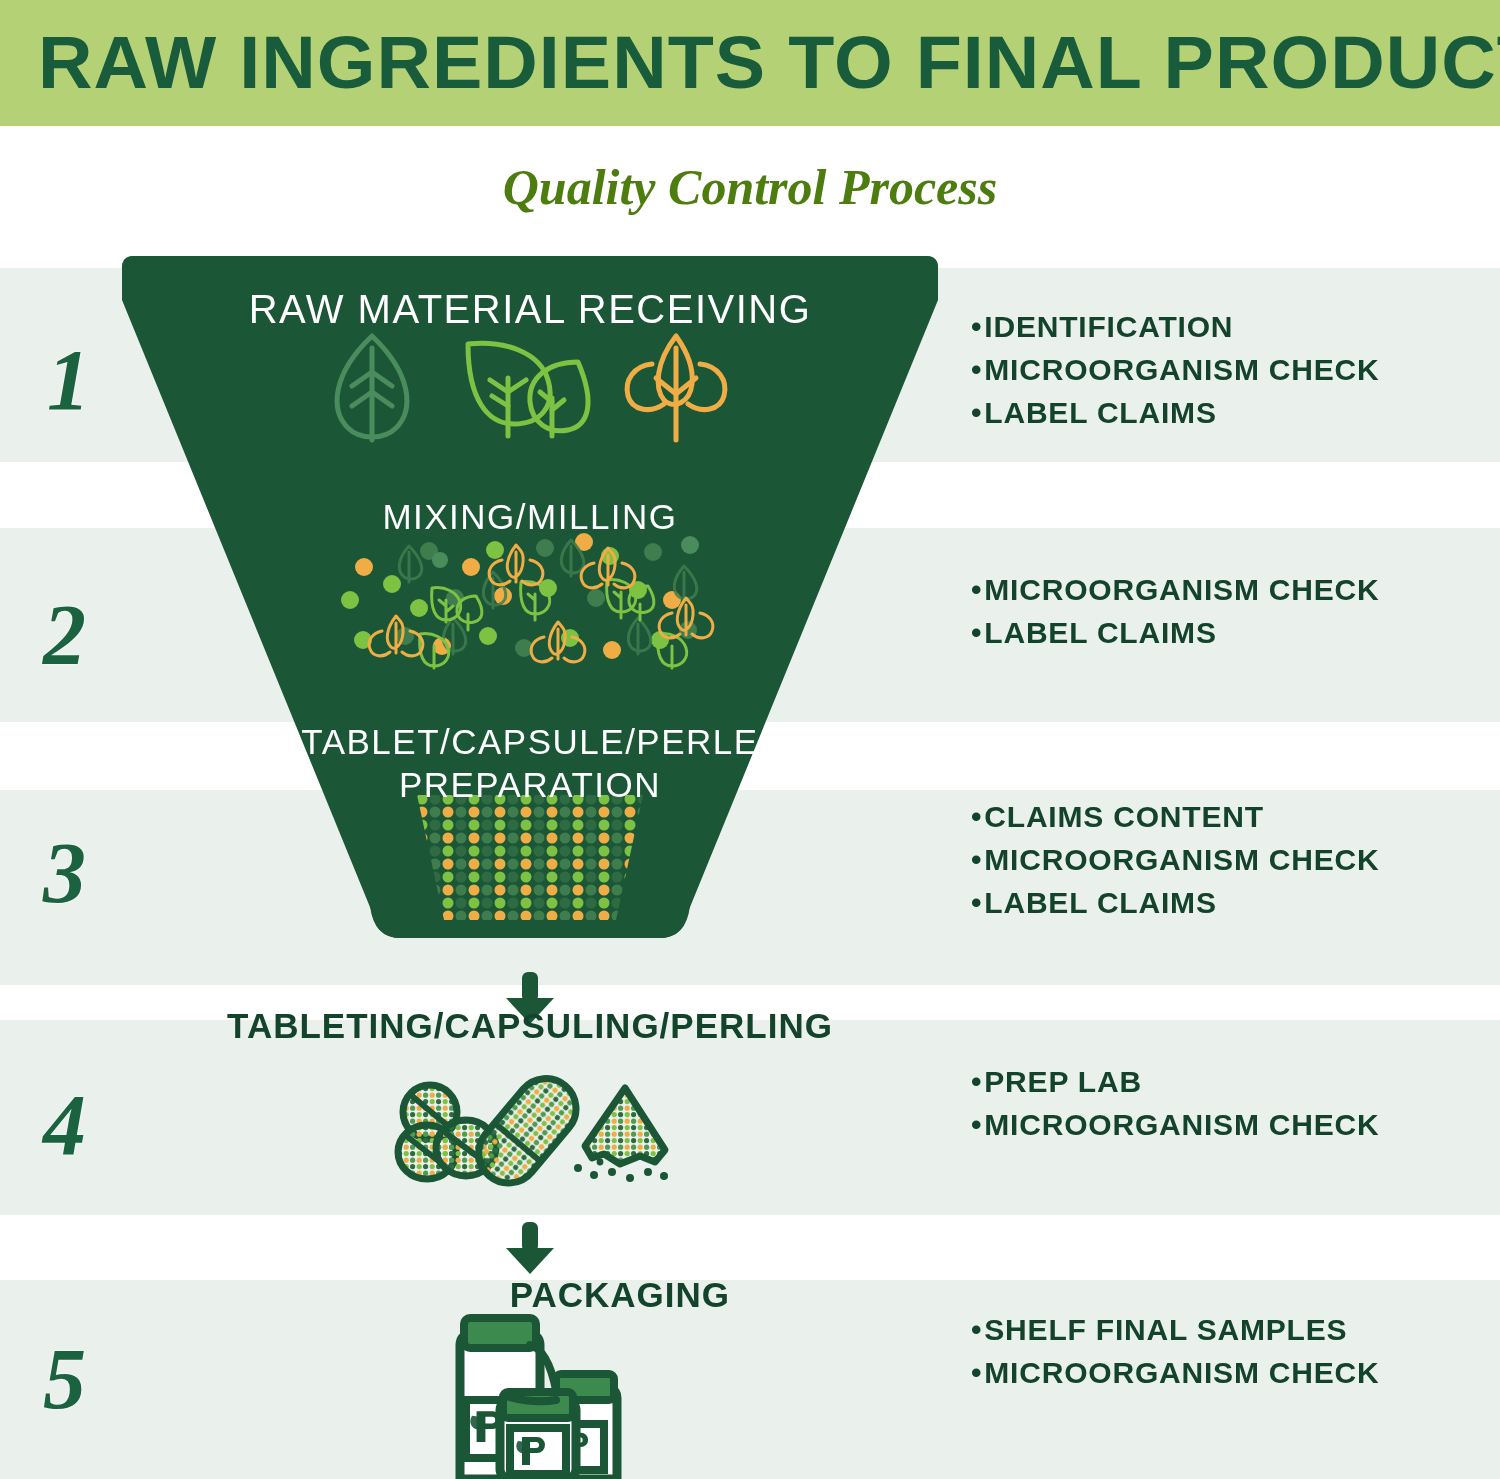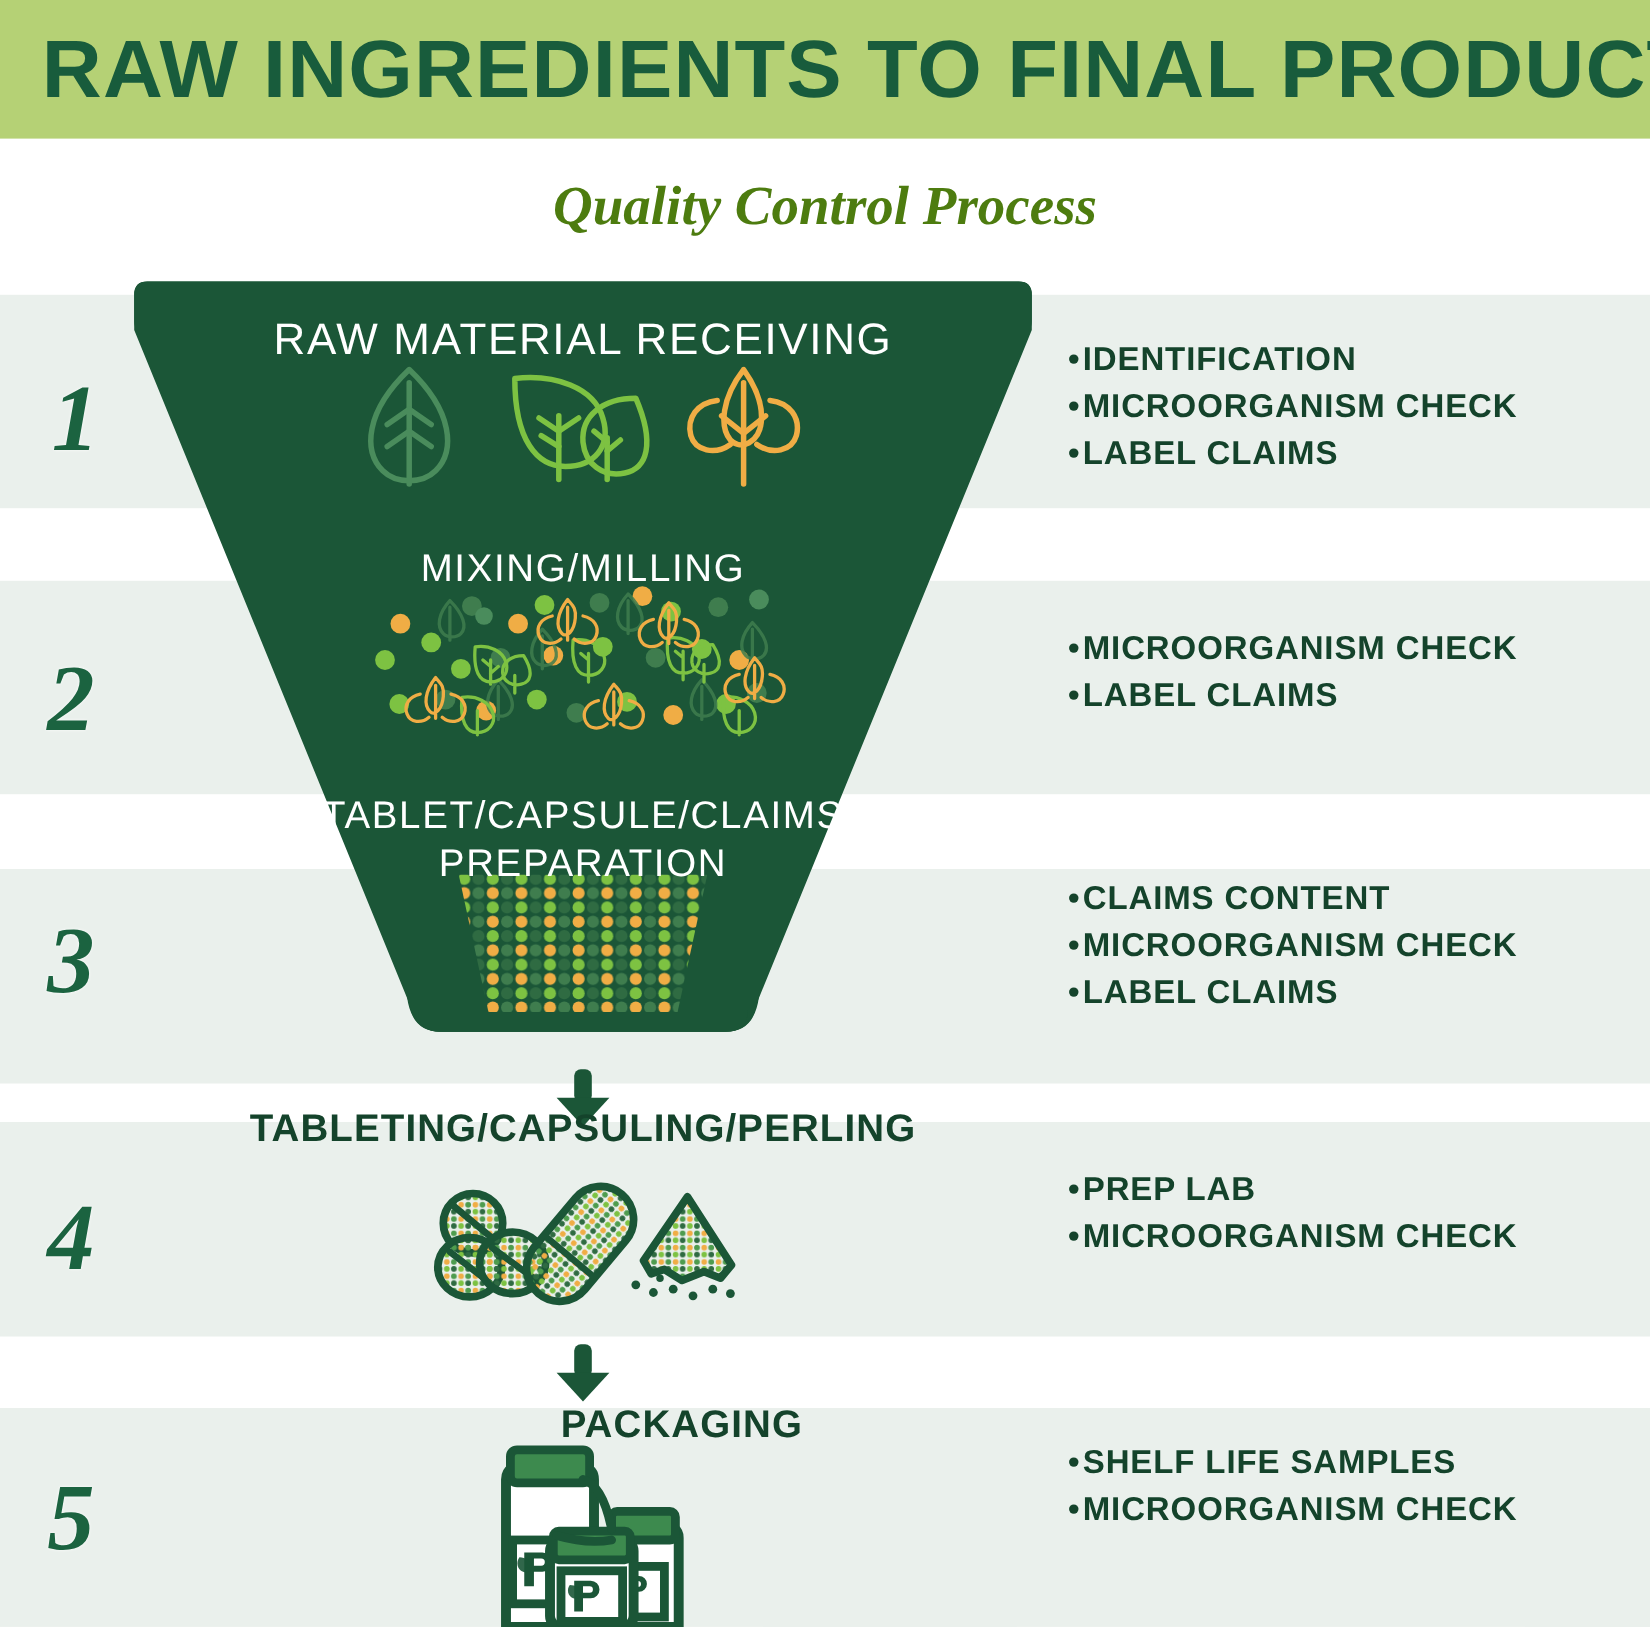--- a/index.html
+++ b/index.html
@@ -317,21 +317,21 @@
         <path d="M530 1345 Q548 1350 556 1390" fill="none" stroke="#1b5637" stroke-width="8" stroke-linecap="round"></path>
         <path d="M556 1400 Q534 1404 506 1396" fill="none" stroke="#1b5637" stroke-width="8" stroke-linecap="round"></path>
       </g>
     </svg>
   </div>
 
   <div class="funnel-label" style="left:180px;top:288px;width:700px;font-size:40px;line-height:42px;">RAW MATERIAL RECEIVING</div>
 
   <div class="funnel-label" style="left:230px;top:496px;width:600px;font-size:35px;line-height:42px;">MIXING/MILLING</div>
 
-  <div class="funnel-label" style="left:200px;top:720px;width:660px;font-size:35px;line-height:43px;">TABLET/CAPSULE/CLAIMS</div>
+  <div class="funnel-label" style="left:200px;top:720px;width:660px;font-size:35px;line-height:43px;">TABLET/CAPSULE/PERLE</div>
   <div class="funnel-label" style="left:200px;top:763px;width:660px;font-size:35px;line-height:43px;">PREPARATION</div>
 
   <div class="dark-label" style="left:140px;top:1005px;width:780px;font-size:35px;line-height:42px;">TABLETING/CAPSULING/PERLING</div>
 
   <div class="dark-label" style="left:330px;top:1274px;width:400px;font-size:35px;line-height:42px;text-align:right;">PACKAGING</div>
 
   <div class="step-num" style="left:47px;top:337px;">1</div>
   <div class="step-num" style="left:43px;top:592px;">2</div>
   <div class="step-num" style="left:43px;top:830px;">3</div>
   <div class="step-num" style="left:43px;top:1082px;">4</div>
@@ -353,17 +353,17 @@
     <div class="bullet"><span class="dot">•</span><span>MICROORGANISM CHECK</span></div>
     <div class="bullet"><span class="dot">•</span><span>LABEL CLAIMS</span></div>
   </div>
 
   <div class="bullets" style="top:1060px;">
     <div class="bullet"><span class="dot">•</span><span>PREP LAB</span></div>
     <div class="bullet"><span class="dot">•</span><span>MICROORGANISM CHECK</span></div>
   </div>
 
   <div class="bullets" style="top:1308px;">
-    <div class="bullet"><span class="dot">•</span><span>SHELF LIFE SAMPLES</span></div>
+    <div class="bullet"><span class="dot">•</span><span>SHELF FINAL SAMPLES</span></div>
     <div class="bullet"><span class="dot">•</span><span>MICROORGANISM CHECK</span></div>
   </div>
 
 </div>
 
 </body></html>

